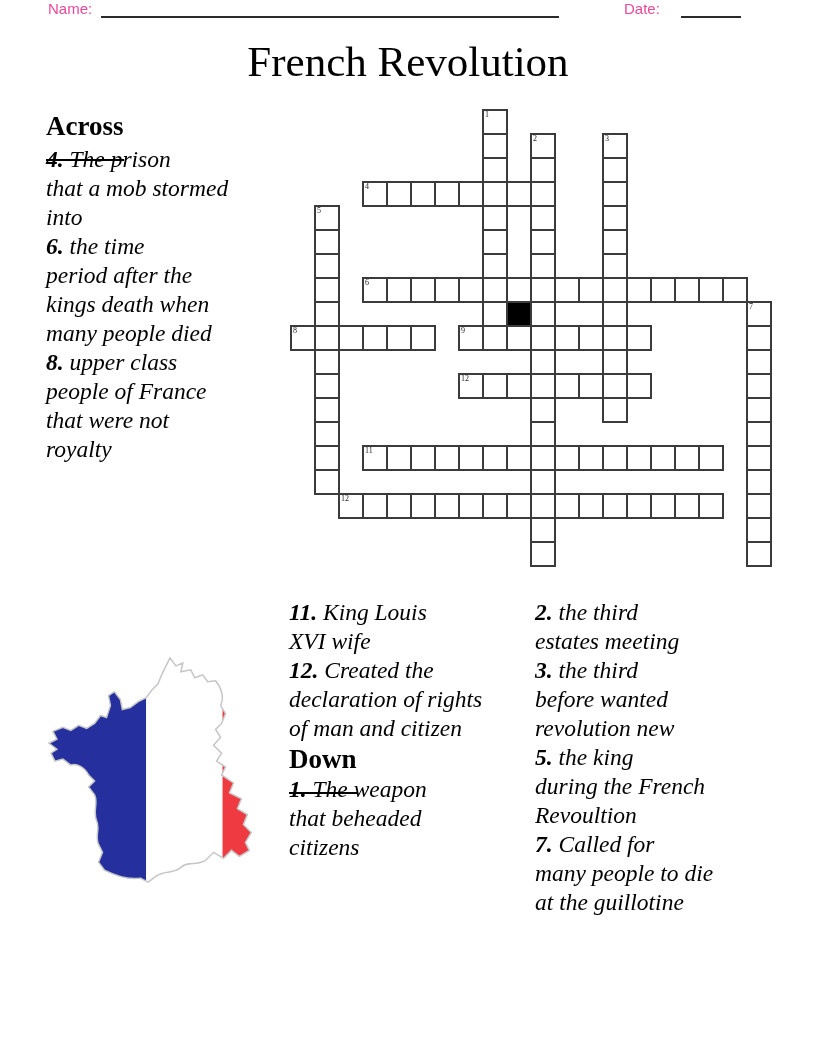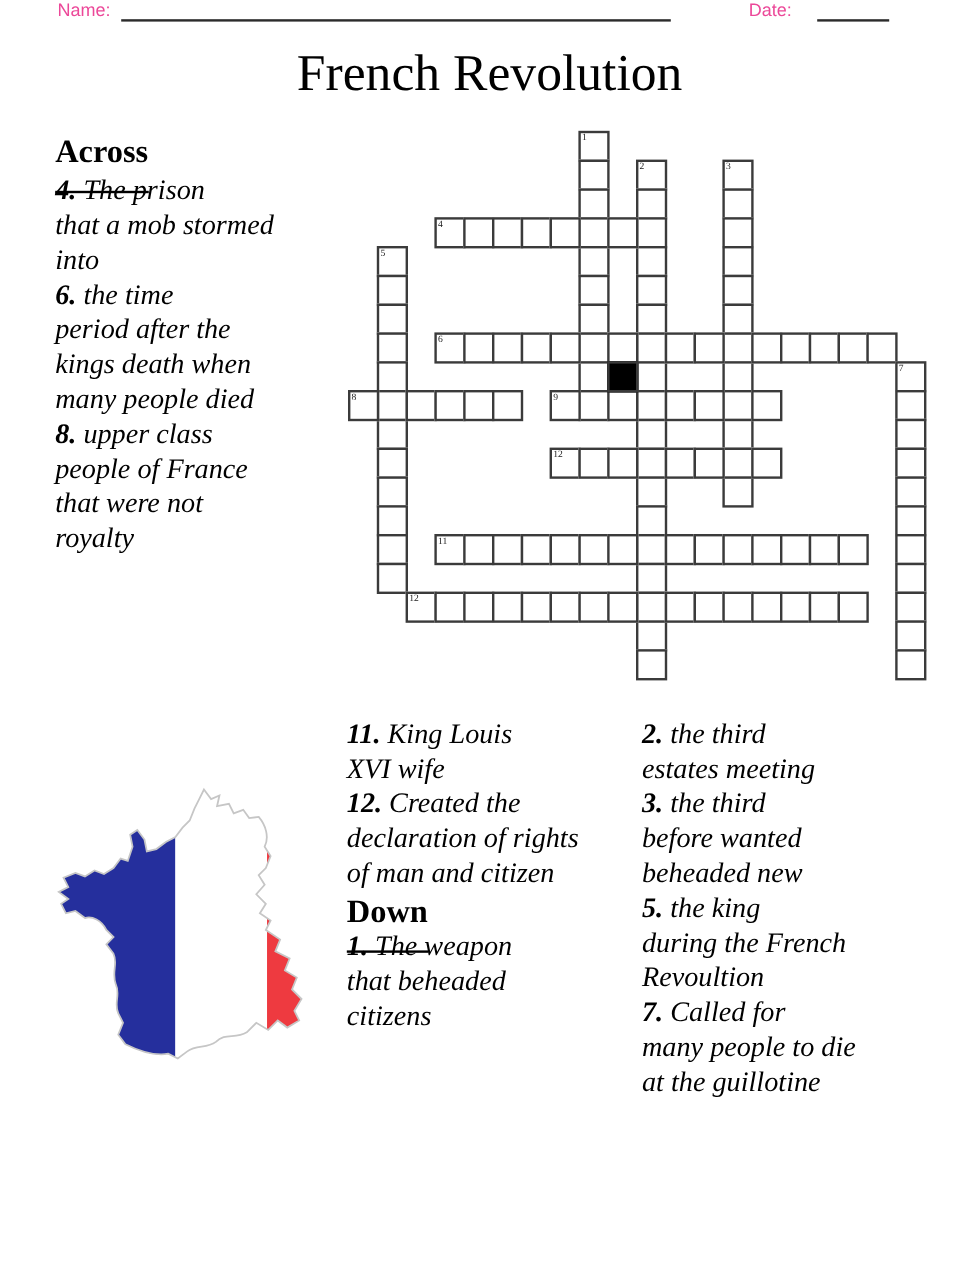--- a/index.html
+++ b/index.html
@@ -259,21 +259,21 @@
 
   <div class="clue-col" style="left:535px;top:598px;">
     <div>
         <div class="clue">
           <div class="clue-line"><span class="clue-num">2. </span>the third</div>
           <div class="clue-line">estates meeting</div>
         </div>
         <div class="clue">
           <div class="clue-line"><span class="clue-num">3. </span>the third</div>
           <div class="clue-line">before wanted</div>
-          <div class="clue-line">beheaded new</div>
+          <div class="clue-line">revolution new</div>
         </div>
         <div class="clue">
           <div class="clue-line"><span class="clue-num">5. </span>the king</div>
           <div class="clue-line">during the French</div>
           <div class="clue-line">Revoultion</div>
         </div>
         <div class="clue">
           <div class="clue-line"><span class="clue-num">7. </span>Called for</div>
           <div class="clue-line">many people to die</div>
           <div class="clue-line">at the guillotine</div>

